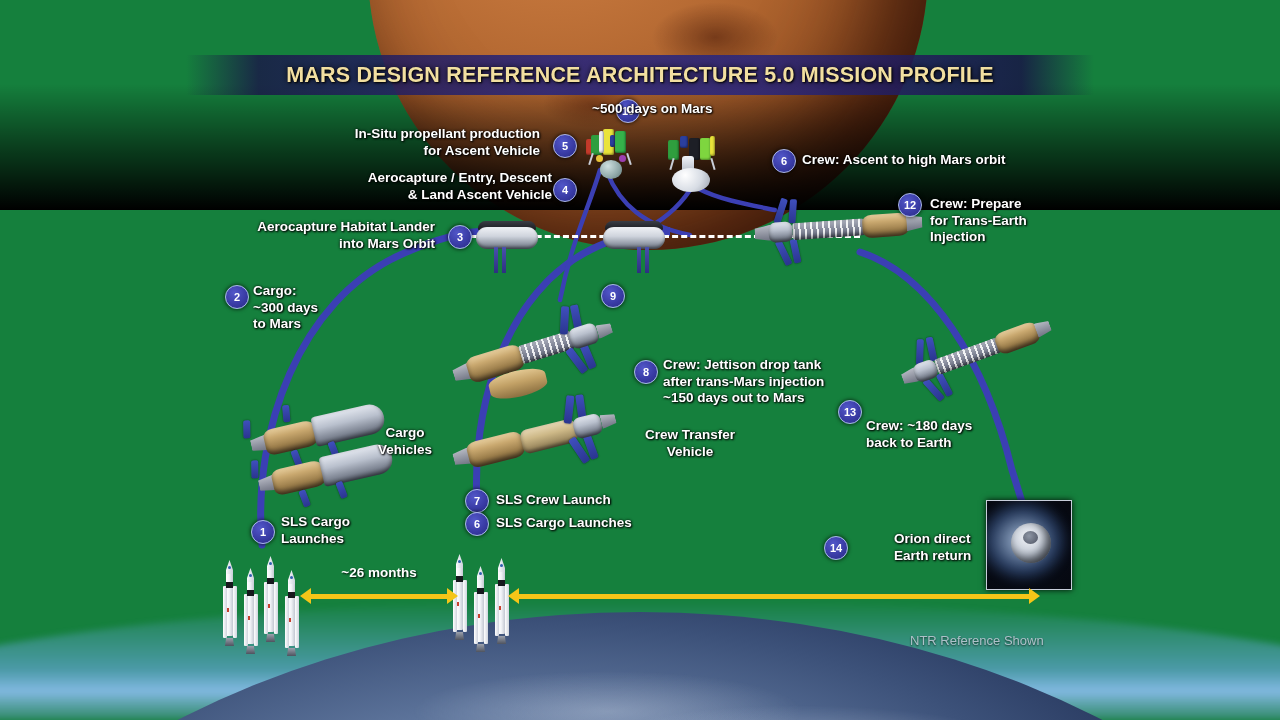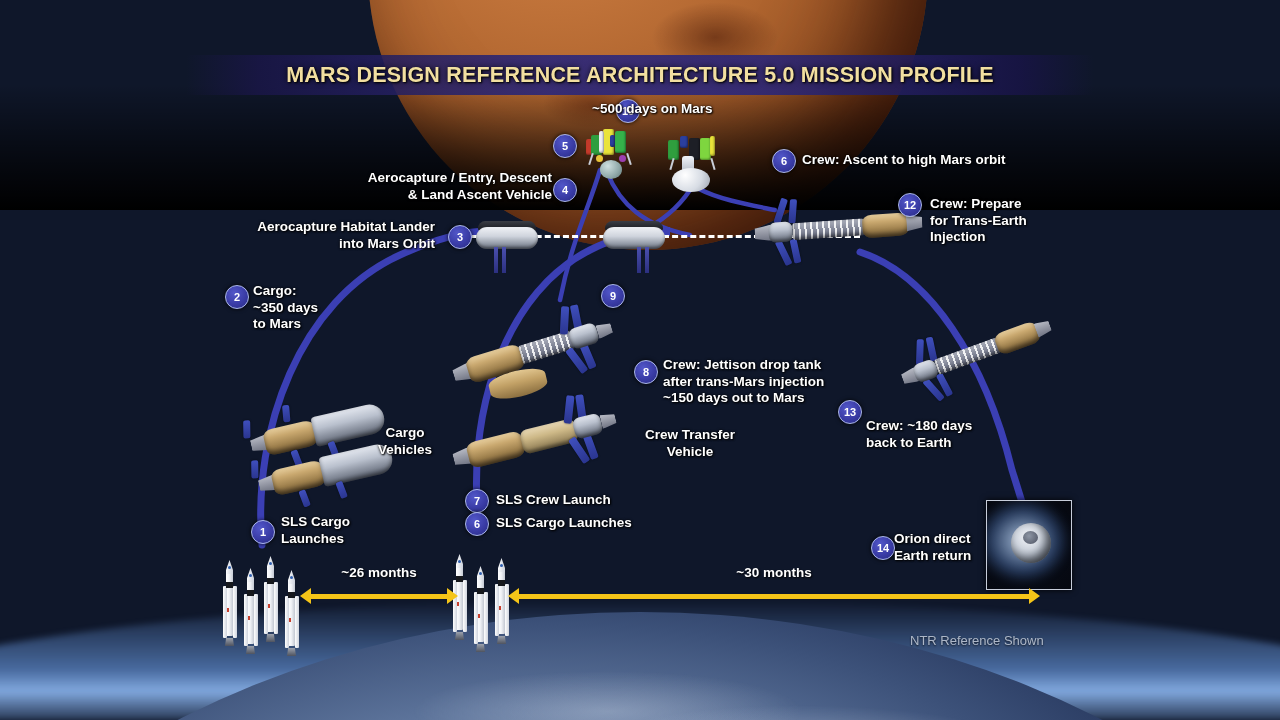--- a/index.html
+++ b/index.html
@@ -5,21 +5,21 @@
   html, body {
     margin: 0; padding: 0;
     background: #000;
     width: 1280px; height: 720px;
     overflow: hidden;
     font-family: "Liberation Sans", sans-serif;
   }
   #stage {
     position: relative;
     width: 1280px; height: 720px;
-    background: #0f172a;
+    background: #15803d;
     overflow: hidden;
   }
 
   
   .mars {
     position: absolute;
     left: 368px; top: -310px;
     width: 560px; height: 560px;
     border-radius: 50%;
     background:
@@ -529,33 +529,35 @@
   <div class="badge" style="left:772px; top:149px;">6</div>
   <div class="badge" style="left:898px; top:193px;">12</div>
   <div class="badge" style="left:448px; top:225px;">3</div>
   <div class="badge" style="left:225px; top:285px;">2</div>
   <div class="badge" style="left:601px; top:284px;">9</div>
   <div class="badge" style="left:634px; top:360px;">8</div>
   <div class="badge" style="left:838px; top:400px;">13</div>
   <div class="badge" style="left:465px; top:489px;">7</div>
   <div class="badge" style="left:465px; top:512px;">6</div>
   <div class="badge" style="left:251px; top:520px;">1</div>
-  <div class="badge" style="left:871px; top:536px;">14</div>
+  <div class="badge" style="left:824px; top:536px;">14</div>
 
   <div class="callout" style="left:592px; top:101px;">~500 days on Mars</div>
+  <div class="callout right" style="left:300px; top:126px; width:240px;">In-Situ propellant production
+for Ascent Vehicle</div>
   <div class="callout right" style="left:312px; top:170px; width:240px;">Aerocapture / Entry, Descent
 &amp; Land Ascent Vehicle</div>
   <div class="callout" style="left:802px; top:152px;">Crew: Ascent to high Mars orbit</div>
   <div class="callout right" style="left:185px; top:219px; width:250px;">Aerocapture Habitat Lander
 into Mars Orbit</div>
   <div class="callout" style="left:930px; top:196px; width:150px;">Crew: Prepare
 for Trans-Earth
 Injection</div>
   <div class="callout" style="left:253px; top:283px;">Cargo:
-~350 days
+~300 days
 to Mars</div>
   <div class="callout" style="left:663px; top:357px; width:230px;">Crew: Jettison drop tank
 after trans-Mars injection
 ~150 days out to Mars</div>
   <div class="callout" style="left:866px; top:418px; width:160px;">Crew: ~180 days
 back to Earth</div>
   <div class="callout" style="left:496px; top:492px;">SLS Crew Launch</div>
   <div class="callout" style="left:496px; top:515px;">SLS Cargo Launches</div>
   <div class="callout" style="left:281px; top:514px;">SLS Cargo
 Launches</div>
@@ -572,17 +574,16 @@
     <div class="bar"></div>
     <div class="head right"></div>
   </div>
   <div class="tl-label" style="left:300px; top:583px; width:158px; margin-top:-18px;">~26 months</div>
 
   <div class="tl-arrow" style="left:508px; top:588px; width:532px;">
     <div class="head left"></div>
     <div class="bar"></div>
     <div class="head right"></div>
   </div>
-  <div class="tl-label" style="left:508px; top:583px; width:532px; margin-top:-18px;">~30 months</div>
 
   <div class="ntr-note" style="left:910px; top:633px;">NTR Reference Shown</div>
 
 </div>
 
 </body></html>

